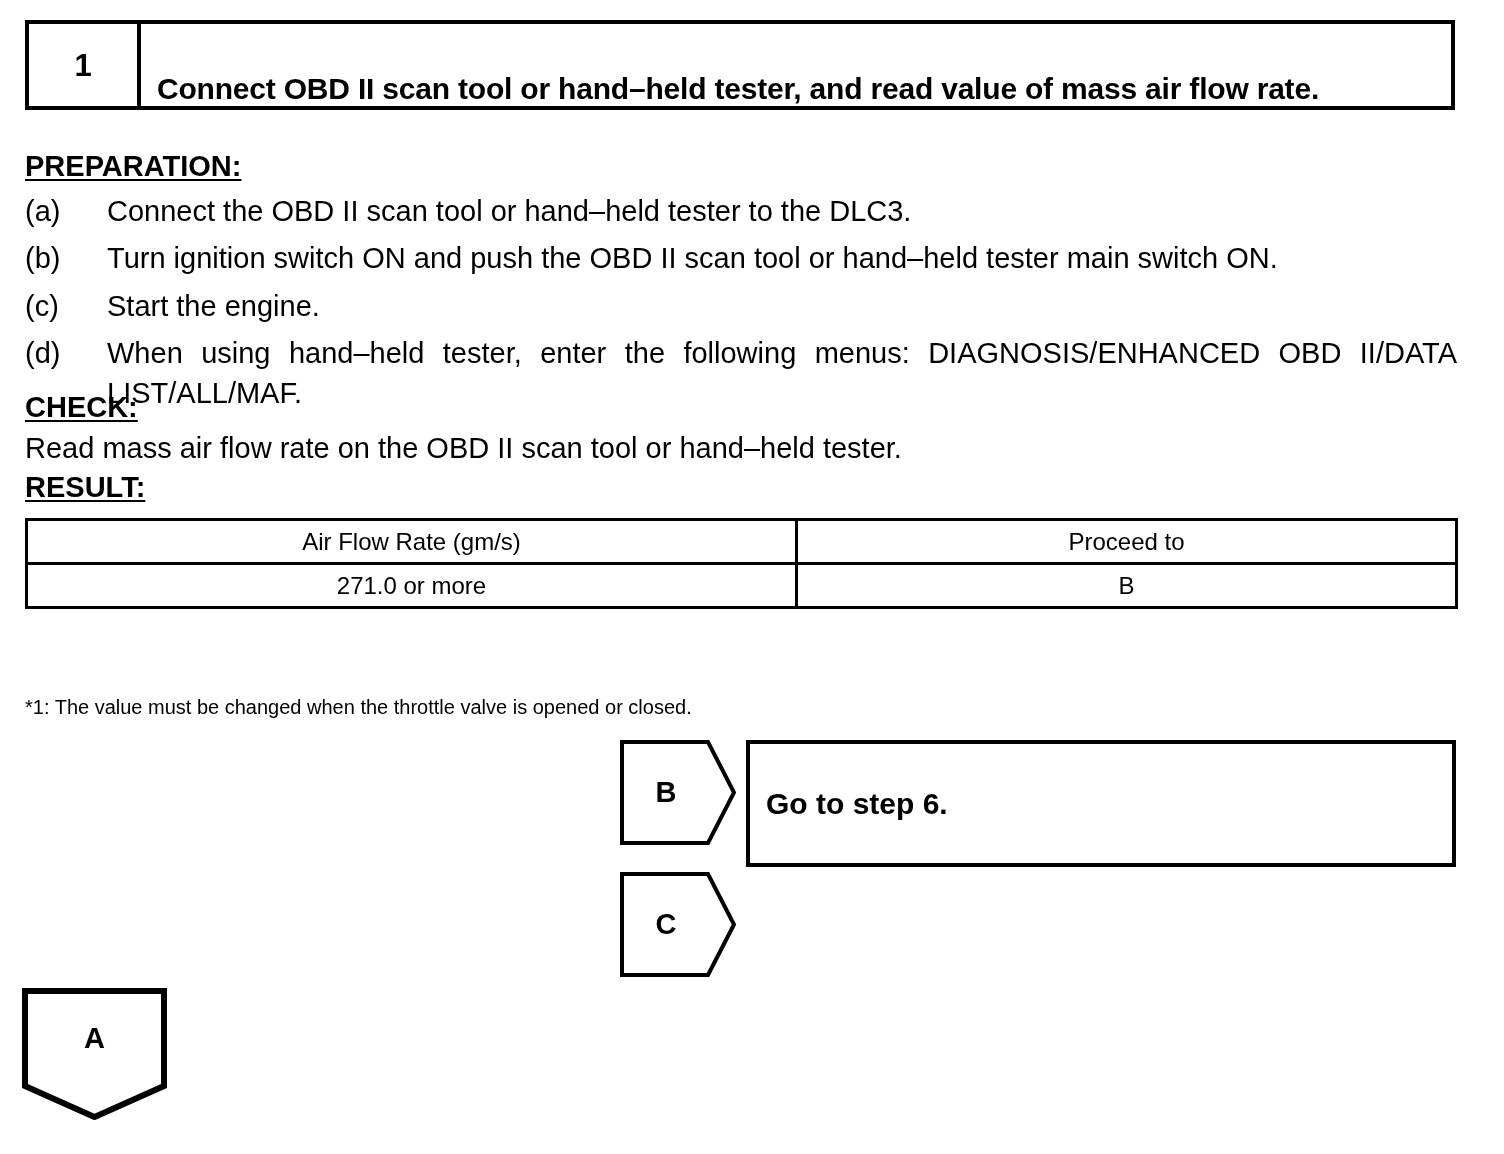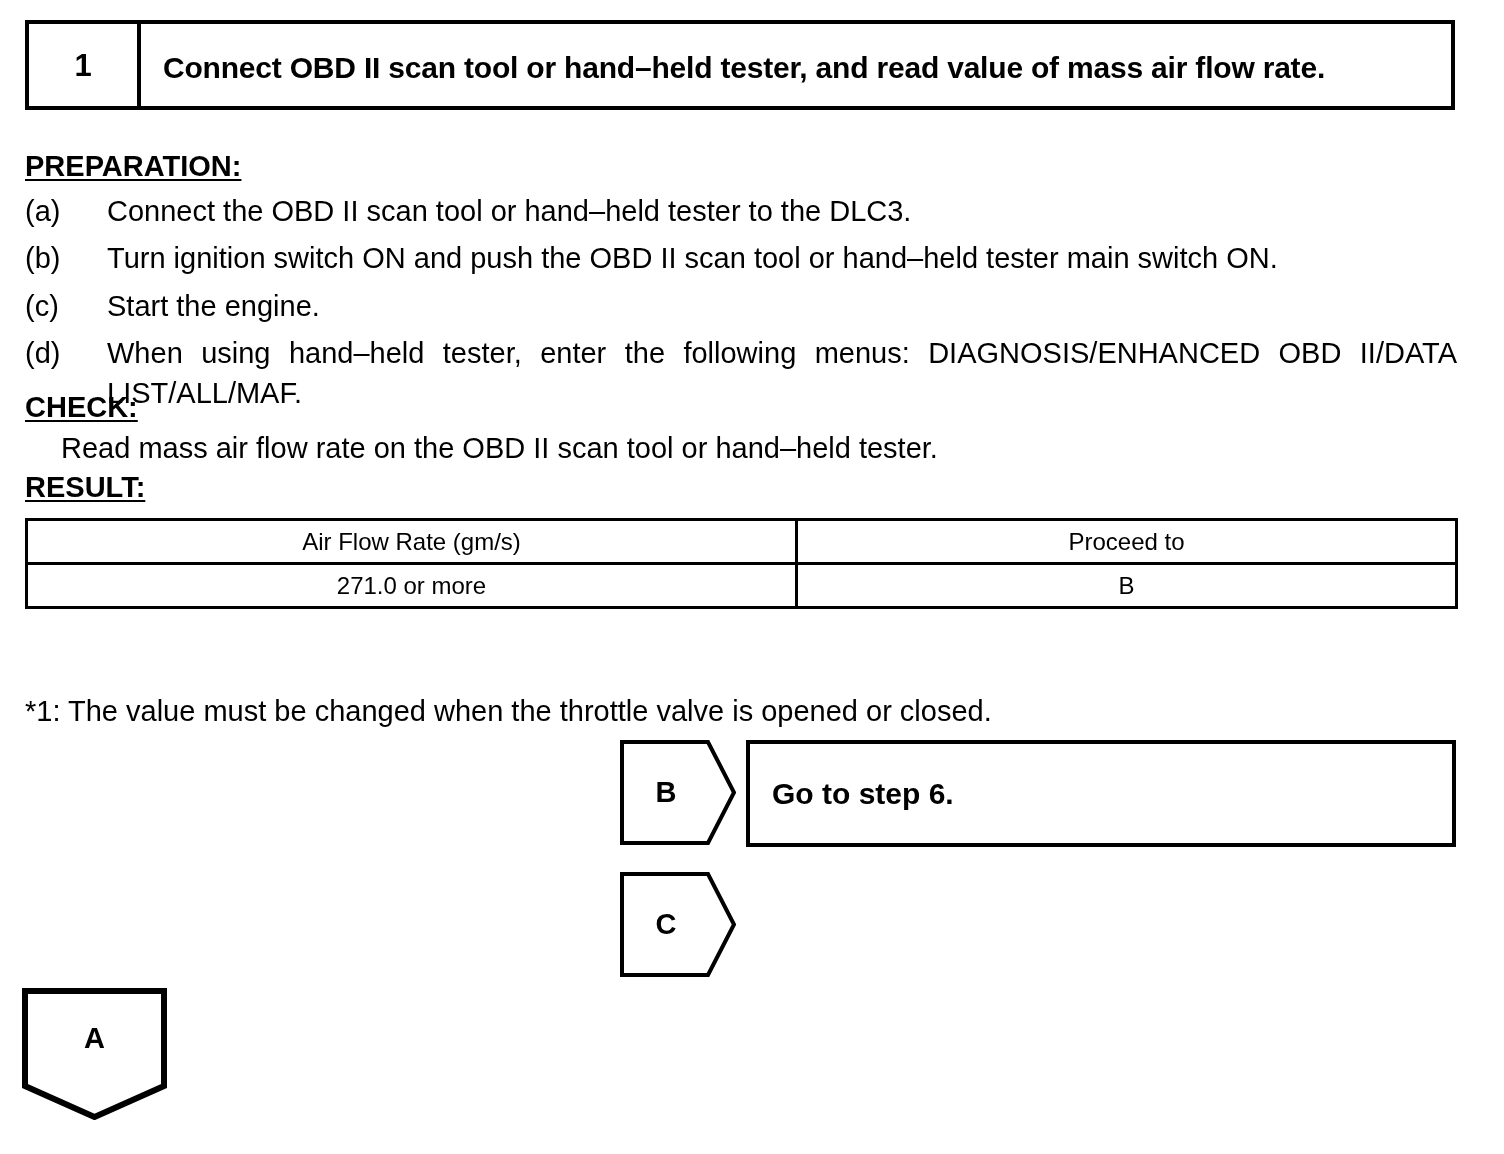--- a/index.html
+++ b/index.html
@@ -39,22 +39,22 @@
     flex: 0 0 auto;
   }
   .step-number {
     font-size: 31px;
     font-weight: bold;
     line-height: 1;
   }
   .step-title-cell {
     flex: 1 1 auto;
     display: flex;
-    align-items: center;
-    padding: 6px 10px 0 22px;
+    align-items: flex-end;
+    padding: 6px 10px 0 16px;
     box-sizing: border-box;
   }
   .step-title {
     font-size: 30px;
     font-weight: bold;
     line-height: 1.18;
     letter-spacing: -0.2px;
   }
 
   
@@ -65,21 +65,20 @@
     text-decoration: underline;
     text-underline-offset: 3px;
     line-height: 1;
     white-space: nowrap;
   }
   .body-text {
     position: absolute;
     font-size: 29px;
     line-height: 1;
     white-space: nowrap;
-    margin-left: 36px;
   }
 
   .prep-heading { left: 25px; top: 152px; }
   .check-heading { left: 25px; top: 393px; }
   .result-heading { left: 25px; top: 473px; }
   .check-text { left: 25px; top: 434px; }
 
   
   .prep-list {
     position: absolute;
@@ -127,21 +126,21 @@
     line-height: 1;
   }
   .result-table col.c1 { width: 770px; }
   .result-table col.c2 { width: 660px; }
 
   
   .footnote {
     position: absolute;
     left: 25px;
     top: 697px;
-    font-size: 29px;
+    font-size: 20px;
     line-height: 1;
     white-space: nowrap;
   }
 
   
   .branch-row {
     position: absolute;
     left: 620px;
     width: 836px;
     height: 105px;
@@ -173,26 +172,26 @@
     font-size: 29px;
     font-weight: bold;
     pointer-events: none;
   }
 
   .branch-action {
     position: absolute;
     left: 126px;
     top: 0;
     width: 710px;
-    height: 107px;
+    height: 127px;
     border: 4px solid #000;
     box-sizing: border-box;
     display: flex;
     align-items: center;
-    padding-left: 22px;
+    padding-left: 16px;
   }
   .branch-action-label {
     font-size: 30px;
     font-weight: bold;
     line-height: 1.1;
   }
 
   
   .connector-a {
     position: absolute;

